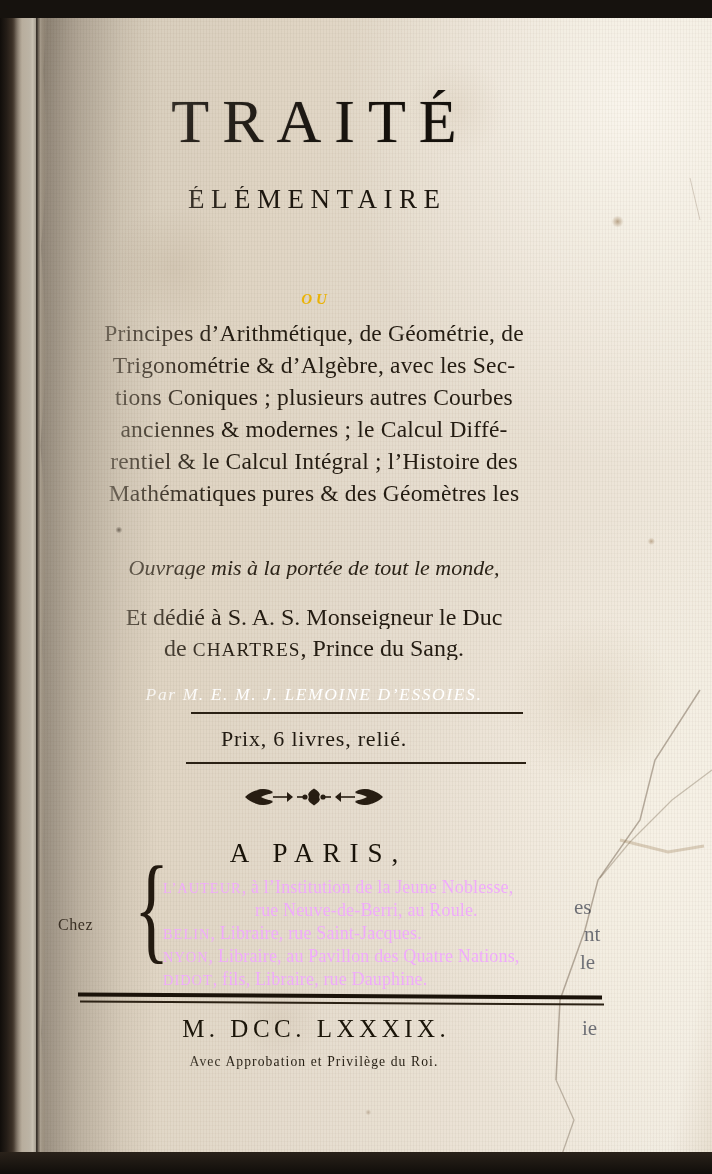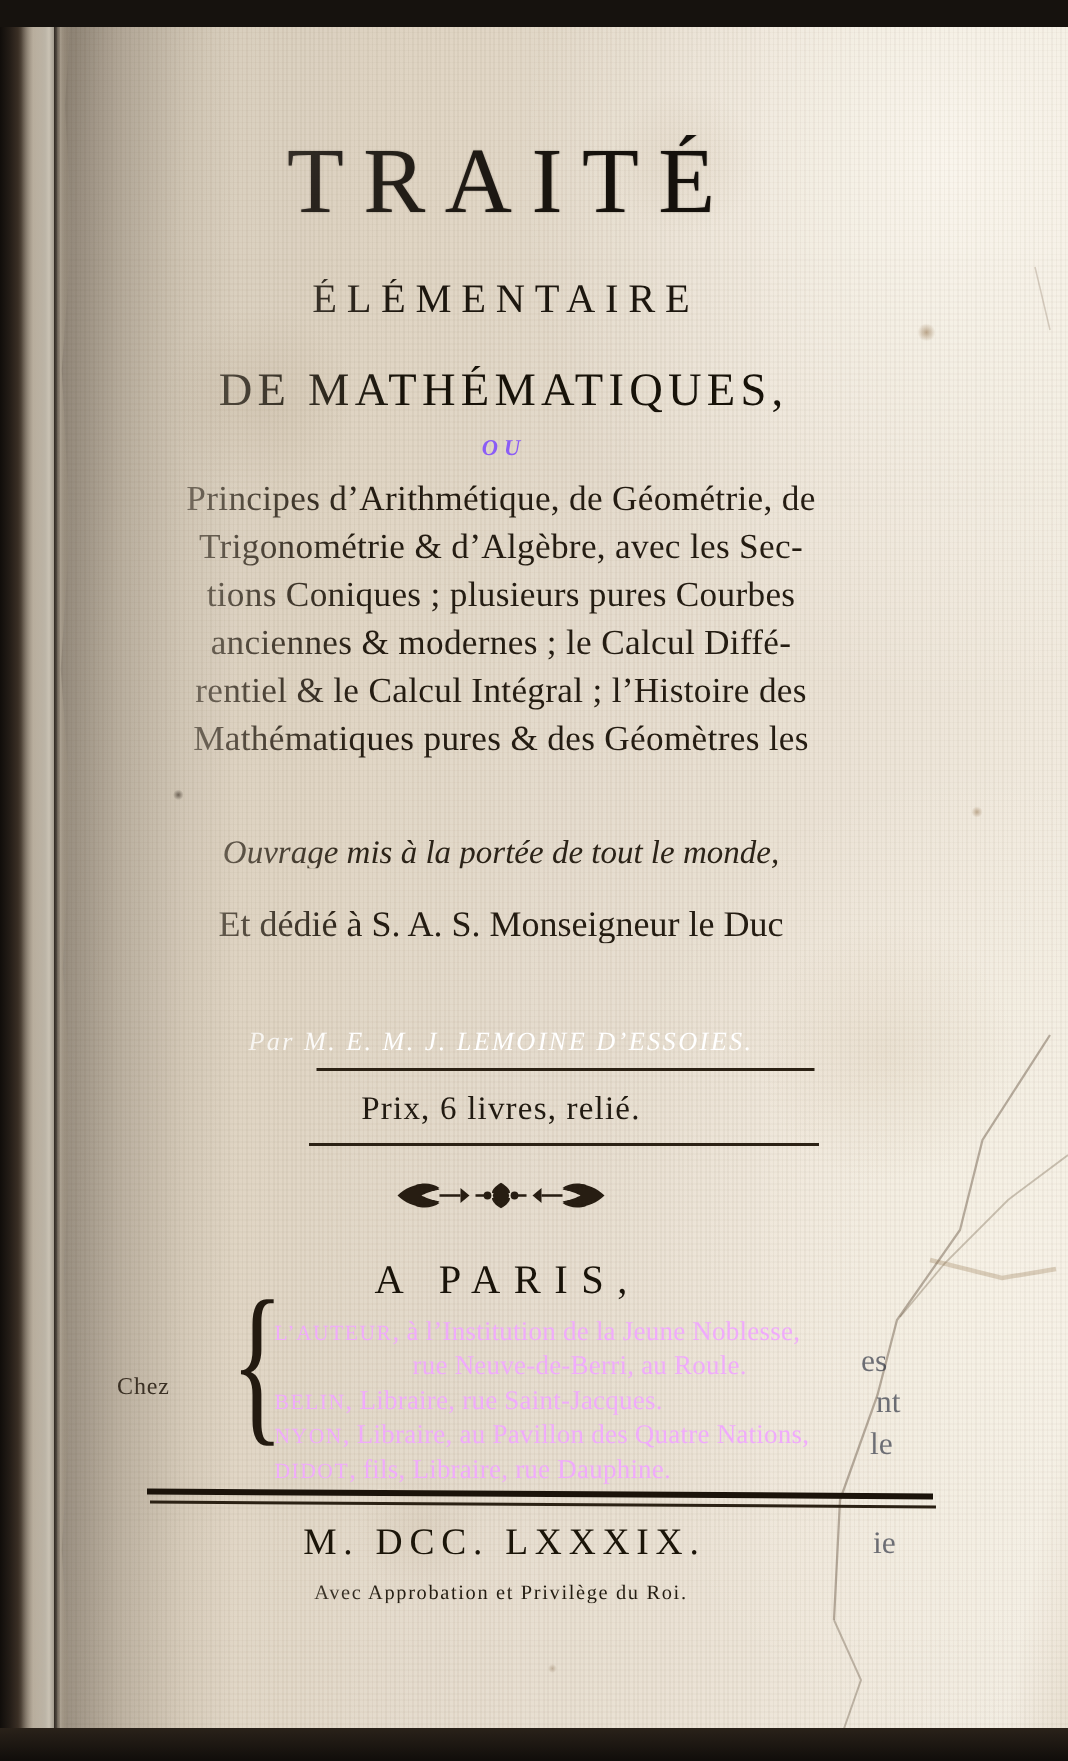--- a/index.html
+++ b/index.html
@@ -114,21 +114,21 @@
     position: absolute; left: 38px; top: 16px;
     width: 120px; height: 1142px; z-index: 5; pointer-events: none;
     background: linear-gradient(90deg,
       rgba(52,42,32,.42) 0%, rgba(70,58,44,.22) 35%,
       rgba(90,76,58,.08) 70%, rgba(0,0,0,0) 100%);
   }
 
   
   .content {
     position: absolute;
-    left: 50px; top: 16px;
+    left: 30px; top: 16px;
     width: 568px; height: 1142px;
     z-index: 10;
   }
   .ln {
     position: absolute;
     width: 100%;
     text-align: center;
     color: #221b13;
     white-space: nowrap;
     line-height: 1;
@@ -153,21 +153,21 @@
     letter-spacing: 3.5px;
     text-indent: 3.5px;
     color: #171209;
   }
   .t-ou {
     font-size: 15px;
     font-style: italic;
     font-weight: bold;
     letter-spacing: 4px;
     text-indent: 4px;
-    color: #8b5cf6;
+    color: #eab308;
   }
   .t-body {
     font-size: 23.5px;
     letter-spacing: .2px;
     color: #241c12;
   }
   .t-ital {
     font-size: 22px;
     font-style: italic;
     color: #2b2318;
@@ -303,35 +303,35 @@
   </svg>
 
   <div class="gutter-shade"></div>
 
   <div class="content">
 
     <div class="ln t-title fade-top" style="top:74px;">TRAITÉ</div>
 
     <div class="ln t-sub1 fade-left-soft" style="top:170px;">ÉLÉMENTAIRE</div>
 
-    <div class="ln t-sub2 fade-left-soft" style="top:228px;">DE MATHÉMATIQUES,</div>
 
     <div class="ln t-ou" style="top:276px;">OU</div>
 
     <div class="ln t-body fade-left" style="top:306px;">Principes d’Arithmétique, de Géométrie, de</div>
     <div class="ln t-body fade-left" style="top:338px;">Trigonométrie &amp; d’Algèbre, avec les Sec-</div>
-    <div class="ln t-body fade-left" style="top:370px;">tions Coniques ; plusieurs pures Courbes</div>
+    <div class="ln t-body fade-left" style="top:370px;">tions Coniques ; plusieurs autres Courbes</div>
     <div class="ln t-body fade-left" style="top:402px;">anciennes &amp; modernes ; le Calcul Diffé-</div>
     <div class="ln t-body fade-left" style="top:434px;">rentiel &amp; le Calcul Intégral ; l’Histoire des</div>
     <div class="ln t-body fade-left" style="top:466px;">Mathématiques pures &amp; des Géomètres les</div>
 
     <div class="ln t-ded fade-left" style="top:589px;"><span>Et dédié à S. A. S. Monseigneur le </span><span>Duc</span></div>
 
     <div class="ln t-ital fade-left" style="top:541px;">Ouvrage mis à la portée de tout le monde,</div>
 
+    <div class="ln t-ded fade-left-soft" style="top:620px;"><span>de </span><span class="sc">CHARTRES</span><span>, Prince du Sang.</span></div>
 
     <div class="ln t-author fade-left" style="top:670px;"><span>Par </span><span>M. E. M. J. </span><span>LEMOINE D’ESSOIES</span><span>.</span></div>
 
     <div class="rule rule-thin" style="left:161px; top:696px; width:332px;"></div>
     <div class="ln t-prix" style="top:712px;">Prix, 6 livres, relié.</div>
     <div class="rule rule-thin" style="left:156px; top:746px; width:340px;"></div>
 
     <div class="ornament" style="top:766px;">
       <svg width="150" height="30" viewBox="0 0 150 30" aria-hidden="true">
         <g fill="#271d12">

